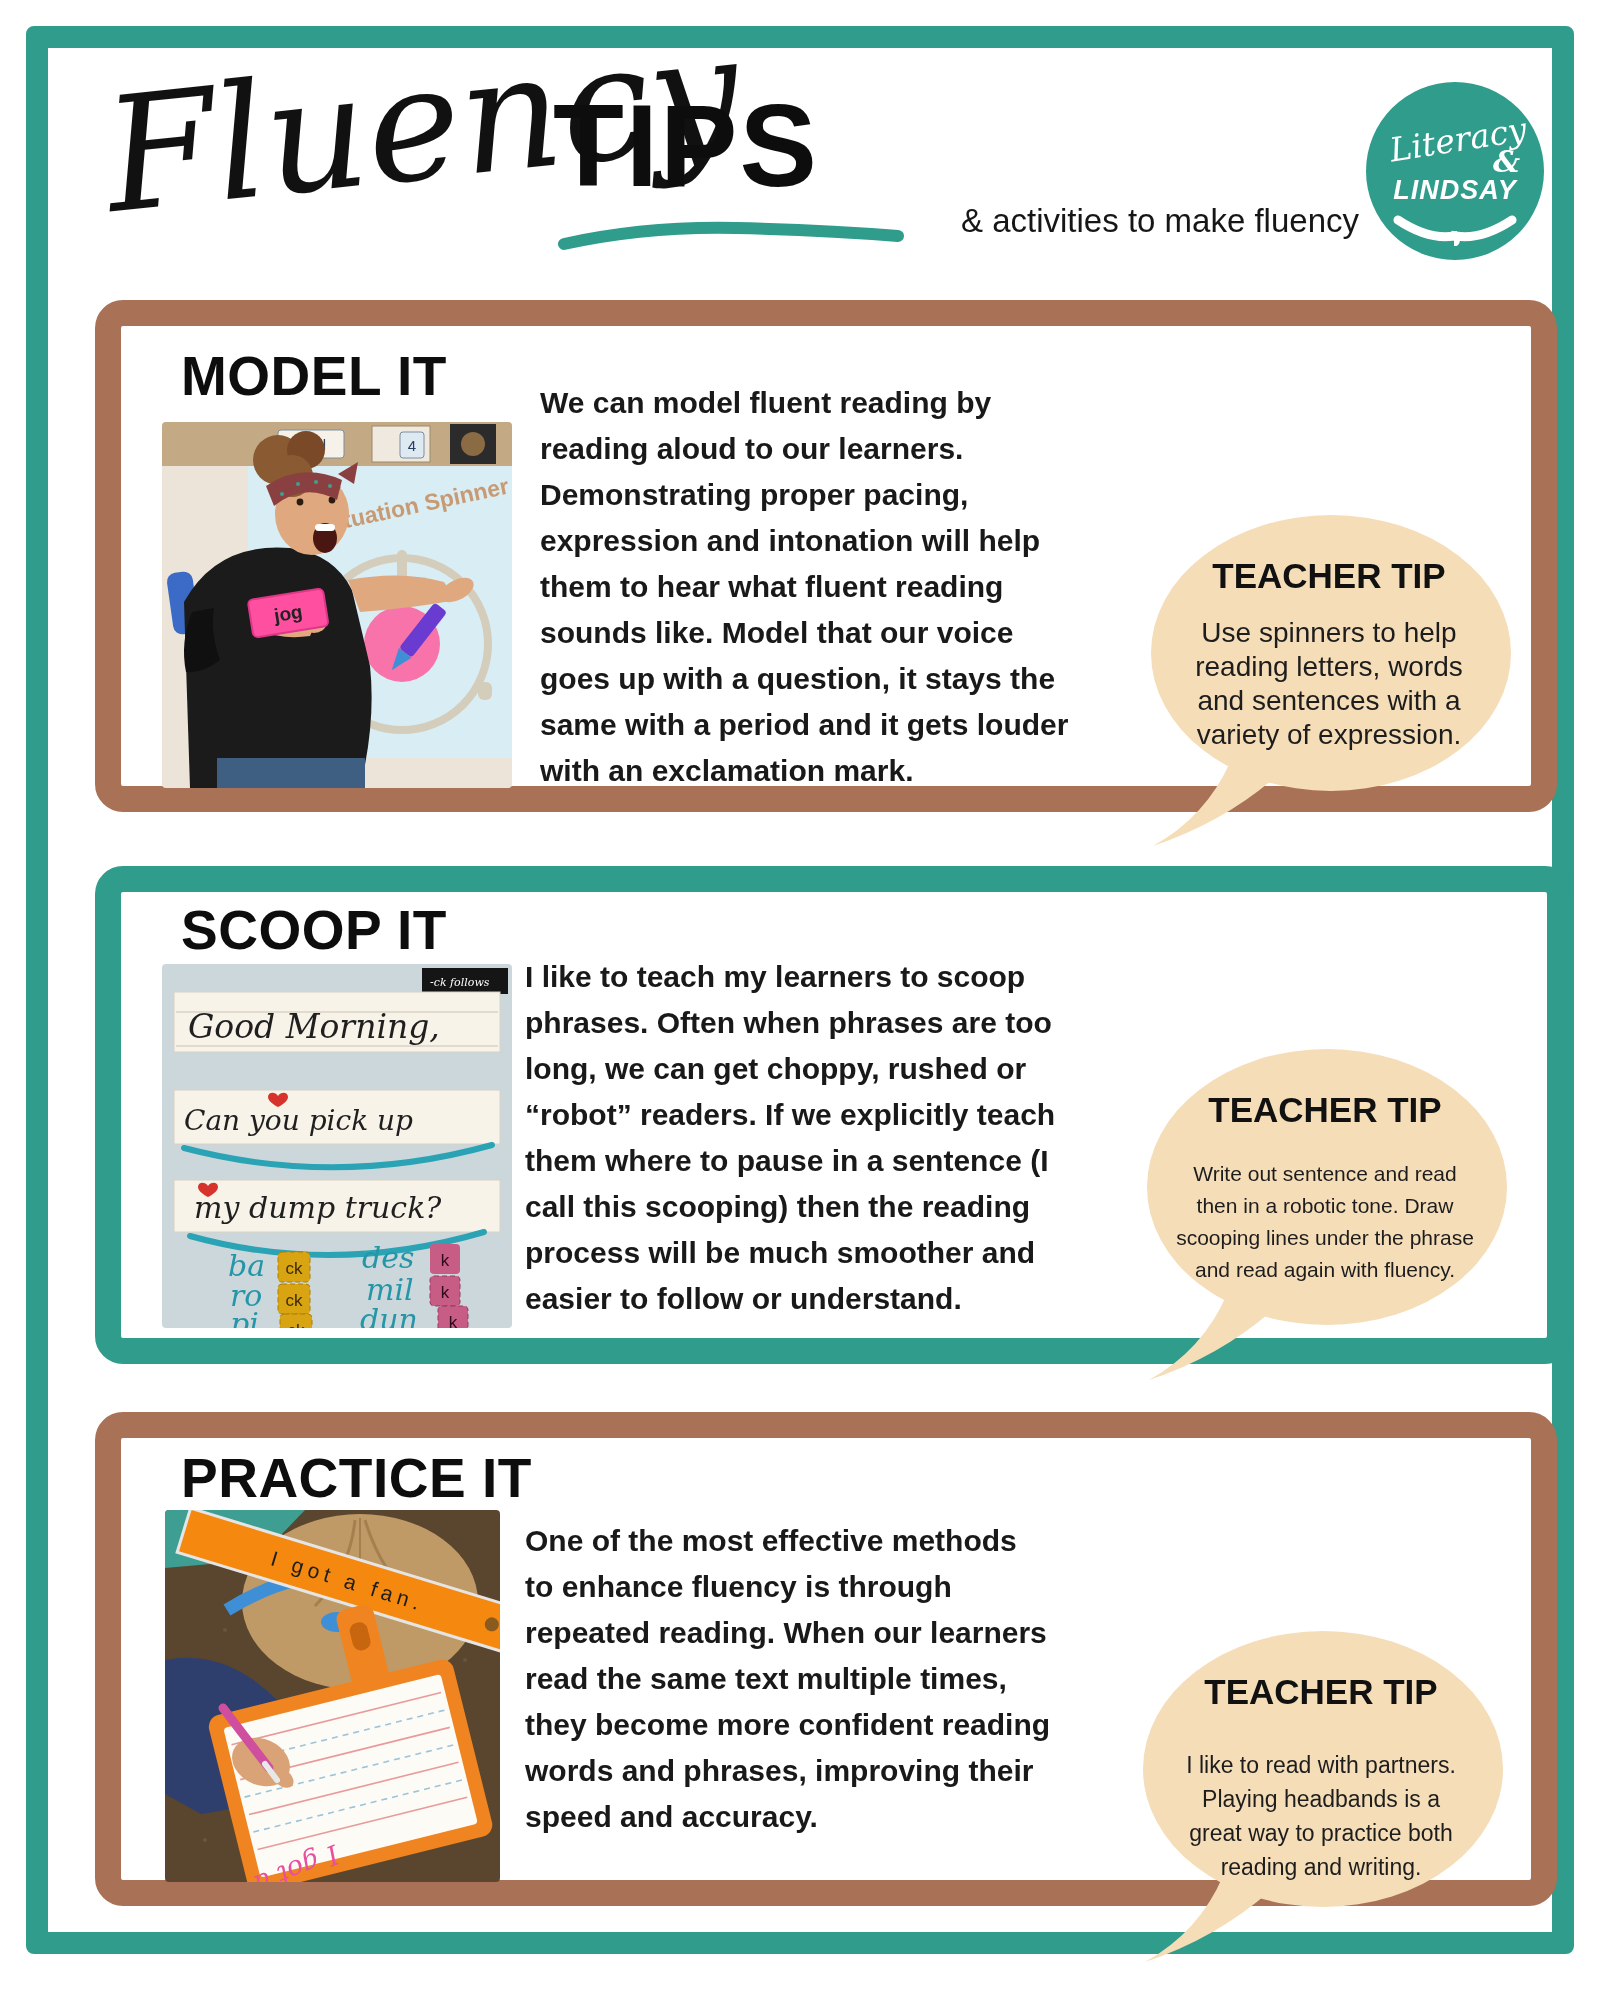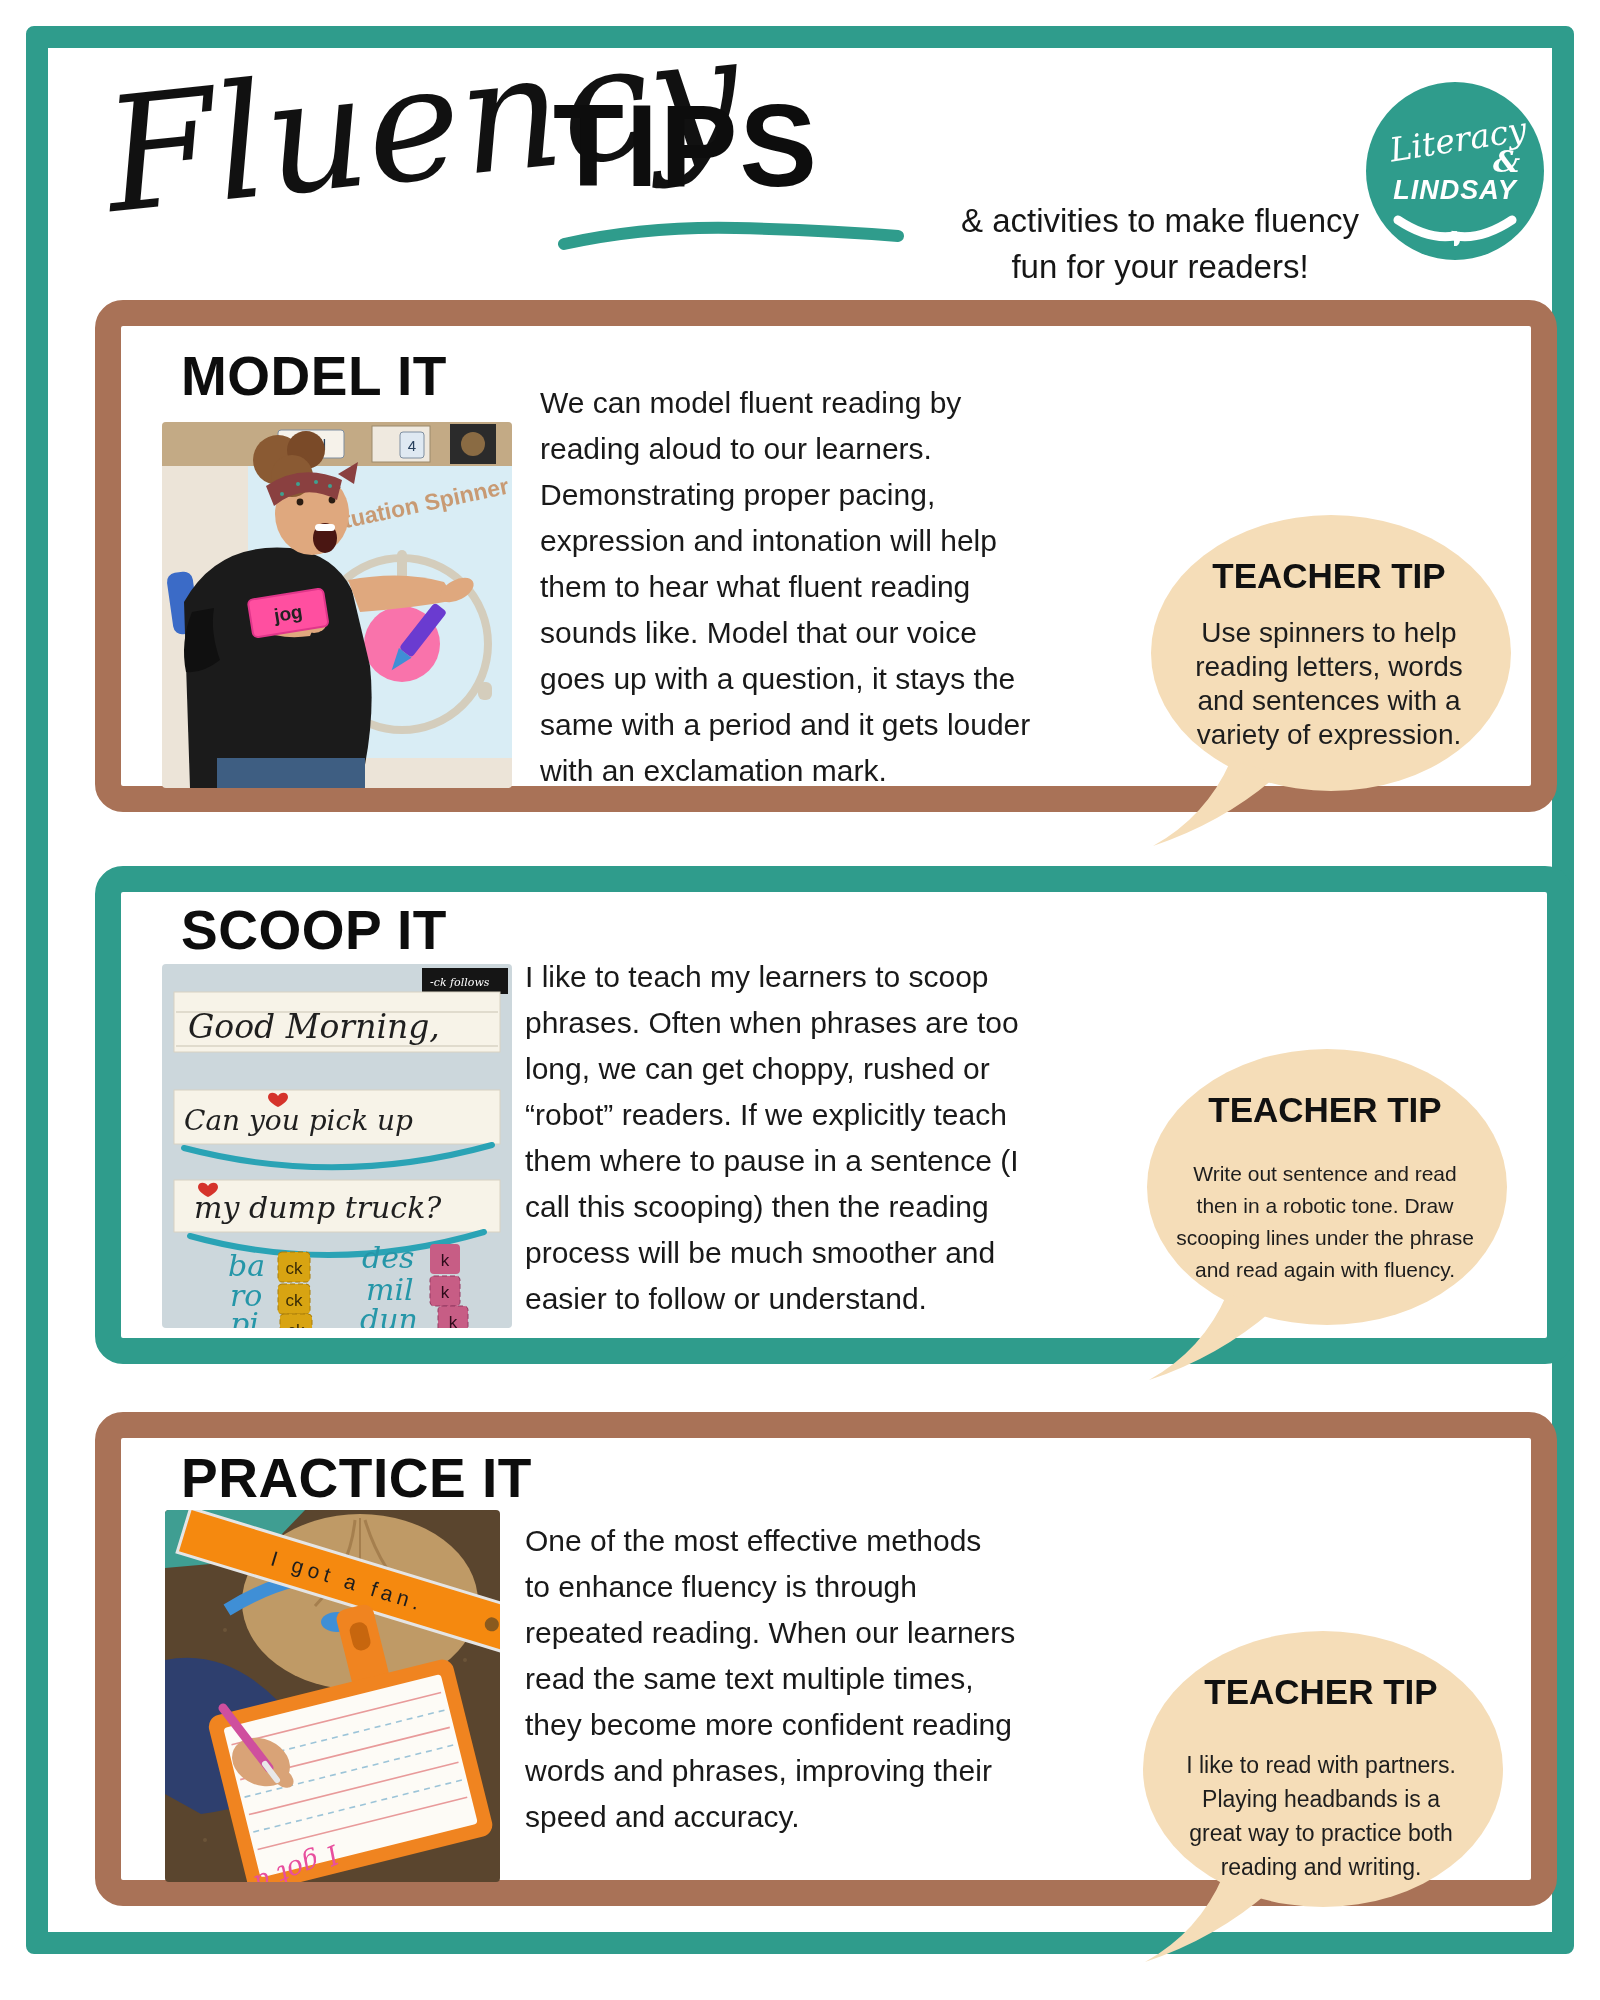--- a/index.html
+++ b/index.html
@@ -30,21 +30,21 @@
   .logo svg{position:absolute;left:26px;top:130px;}
 
   
   .card{position:absolute;left:95px;width:1410px;background:#fff;border-radius:28px;
         border:26px solid #A97257;}
   .card--teal{border-color:#2F9C8C;}
   .card-heading{position:absolute;left:60px;font-size:55px;font-weight:800;
         letter-spacing:0.5px;color:#0d0d0d;white-space:nowrap;}
   .photo{position:absolute;border-radius:4px;overflow:hidden;}
   .body-text{position:absolute;font-size:30px;line-height:46px;color:#191919;}
-  .body-text div{white-space:nowrap;}
+  .body-text div{white-space:nowrap;font-weight:bold;}
 
   
   .bubble{position:absolute;width:380px;height:345px;}
   .bubble svg.shape{position:absolute;left:0;top:0;}
   .tip-heading{position:absolute;left:0;top:48px;width:380px;text-align:center;
         font-size:35px;font-weight:800;color:#111;}
   .tip-body{position:absolute;left:10px;top:108px;width:360px;text-align:center;
         font-size:28px;line-height:34px;font-weight:500;color:#1d1d1d;}
   .tip-body div{white-space:nowrap;}
   .bubble--mid .tip-body{font-size:21px;line-height:32px;top:116px;}
@@ -58,21 +58,20 @@
 <div class="page">
   <div class="page-frame"></div>
 
   <div class="title-script">Fluency</div>
   <div class="title-main">TIPS</div>
   <svg class="title-swoosh" width="350" height="36" viewBox="0 0 350 36">
     <path d="M8 26 Q90 8 180 10 Q270 12 342 18" fill="none" stroke="#2F9C8C" stroke-width="12" stroke-linecap="round"></path>
   </svg>
   <div class="subtitle">
     <div>&amp; activities to make fluency</div>
-    <div>fun for your readers!</div>
   </div>
 
   <div class="logo">
     <div class="script">Literacy</div>
     <div class="amp">&amp;</div>
     <div class="name">LINDSAY</div>
     <svg width="126" height="34" viewBox="0 0 126 34">
       <path d="M6 8 Q36 28 62 24 Q64 30 62 30 Q64 30 64 24 Q90 28 120 8" fill="none" stroke="#ffffff" stroke-width="9" stroke-linecap="round"></path>
     </svg>
   </div>

